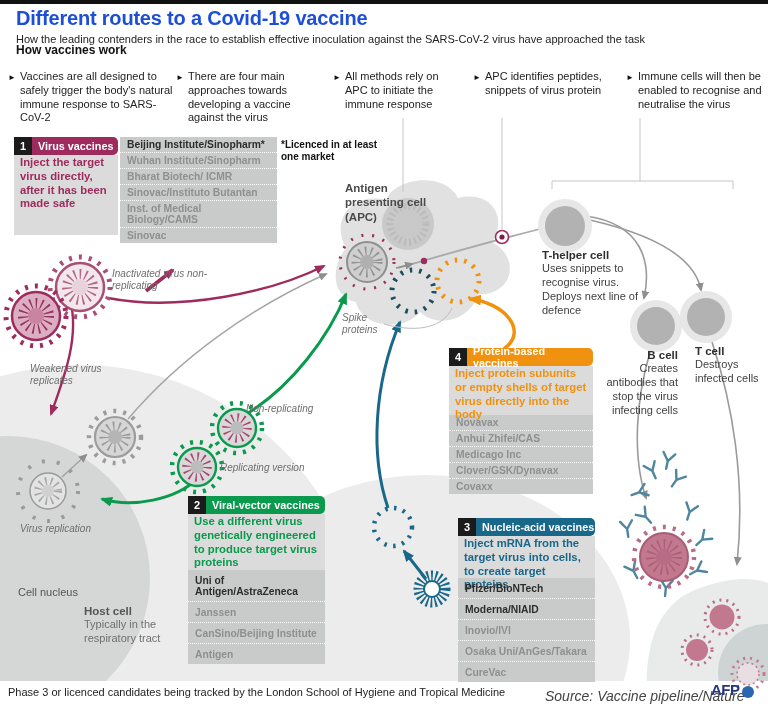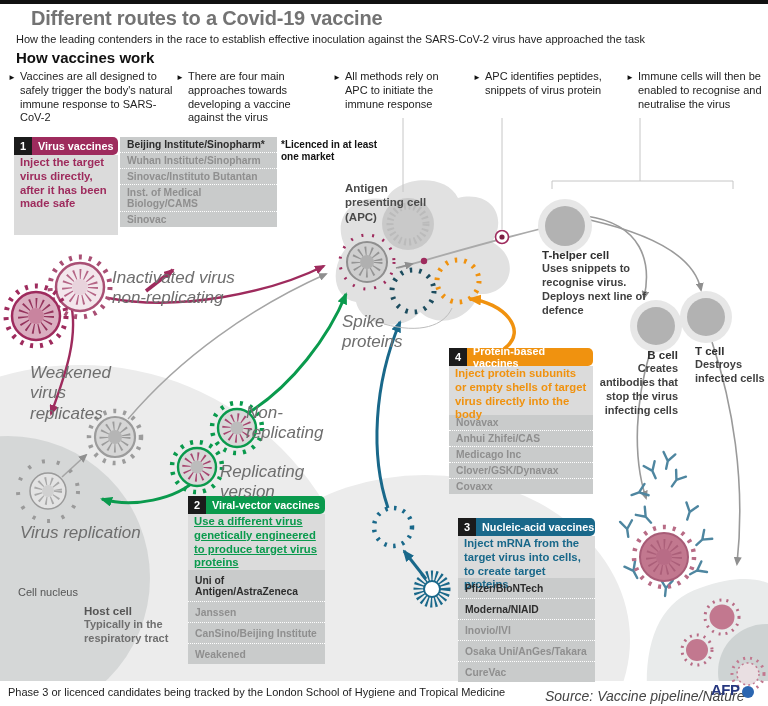--- a/index.html
+++ b/index.html
@@ -1,46 +1,46 @@
 <!DOCTYPE html>
 <html><head>
 <meta charset="utf-8">
 <style>
   html,body{margin:0;padding:0;background:#fff;}
   .canvas{position:relative;width:768px;height:706px;background:#fff;overflow:hidden;
           font-family:"Liberation Sans",sans-serif;color:#222;}
   .abs{position:absolute;}
   .topbar{left:0;top:0;width:768px;height:4px;background:#111;}
-  .title{left:16px;top:7px;font-size:20px;font-weight:bold;color:#737373;letter-spacing:-0.2px;margin-left:15px;}
+  .title{left:16px;top:7px;font-size:20px;font-weight:bold;color:#1d4ed8;letter-spacing:-0.2px;}
   .subtitle{left:16px;top:33px;font-size:11px;color:#222;}
-  .section{left:16px;top:49px;font-size:15px;font-weight:bold;color:#111;}
+  .section{left:16px;top:43px;font-size:12px;font-weight:bold;color:#111;}
   .bullet{display:flex;gap:4px;font-size:11px;line-height:1.25;color:#222;}
   .bullet .mk{font-size:8px;line-height:1.9;color:#111;flex:0 0 8px;}
   .note{font-size:10px;font-weight:bold;color:#111;line-height:1.2;}
-  .lab{font-size:17px;font-style:italic;color:#6e6e6e;line-height:1.2;}
+  .lab{font-size:10px;font-style:italic;color:#6e6e6e;line-height:1.2;}
   .lab2{font-size:11px;color:#555;line-height:1.2;margin-left:8px;}
   .cellname{font-size:11.5px;font-weight:bold;color:#2f2f2f;line-height:1.25;}
-  .celldesc{font-size:11px;color:#3f3f3f;line-height:1.25;font-weight:bold;}
+  .celldesc{font-size:11px;color:#3f3f3f;line-height:1.25;}
   .apclab{font-size:11.5px;font-weight:bold;color:#4a4a4a;line-height:1.25;}
   
   .vbox{position:absolute;}
   .vbox .hd{display:flex;height:18px;}
   .vbox .num{width:18px;background:#1b1b1b;color:#fff;font-weight:bold;font-size:11px;
              display:flex;align-items:center;justify-content:center;flex:0 0 18px;}
   .vbox .bar{flex:1;color:#fff;font-weight:bold;font-size:10.8px;display:flex;align-items:center;
              padding-left:6px;border-radius:0 5px 5px 0;}
   .vbox .desc{background:#dbdbdb;padding:1px 6px;font-weight:bold;font-size:11.3px;line-height:1.22;}
   .list{background:#c9cbcb;}
   .list .row{font-size:10.3px;font-weight:bold;color:#8f8f8f;padding:2px 4px 2px 7px;
              border-top:1px dotted #fff;line-height:11px;display:flex;align-items:center;}
   .list .row:first-child{border-top:none;}
   .list .row.em{color:#2d2d2d;}
   .list .row.tall{padding-top:4.5px;padding-bottom:4.5px;}
   .berry .bar{background:#9e2b5d;} .berry .desc{color:#9e2b5d;}
-  .green .bar{background:#0a9a4d;} .green .desc{color:#0a9a4d;text-decoration:underline;}
+  .green .bar{background:#0a9a4d;} .green .desc{color:#0a9a4d;}
   .teal  .bar{background:#19688a;} .teal  .desc{color:#19688a;}
   .orange .bar{background:#f0920f;} .orange .desc{color:#f0920f;}
   .footer-note{left:8px;top:686px;font-size:11px;color:#1d1d1d;}
   .footer-src{left:545px;top:688px;font-size:14px;font-style:italic;color:#444;}
   .afp{left:711px;top:681px;display:flex;align-items:flex-end;gap:2px;}
   .afp .t{font-size:15px;font-weight:800;color:#26377f;letter-spacing:-0.5px;}
   .afp .dot{width:12px;height:12px;border-radius:50%;background:#2b66b1;}
 </style>
 </head>
 <body>
@@ -252,37 +252,38 @@
   <div class="vbox berry" style="left:14px;top:137px;width:104px">
     <div class="hd">
       <div class="num">1</div>
       <div class="bar">Virus vaccines</div>
     </div>
     <div class="desc" style="height:78px">Inject the target virus directly, after it has been made safe</div>
   </div>
   <div class="abs list" style="left:120px;top:137px;width:157px">
     <div class="row em">Beijing Institute/Sinopharm*</div>
     <div class="row">Wuhan Institute/Sinopharm</div>
+    <div class="row">Bharat Biotech/ ICMR</div>
     <div class="row">Sinovac/Instituto Butantan</div>
     <div class="row">Inst. of Medical Biology/CAMS</div>
     <div class="row">Sinovac</div>
   </div>
   <div class="abs note" style="left:281px;top:139px;width:100px">*Licenced in at least one market</div>
 
   <div class="vbox green" style="left:188px;top:496px;width:137px">
     <div class="hd">
       <div class="num">2</div>
       <div class="bar">Viral-vector vaccines</div>
     </div>
     <div class="desc" style="height:54px">Use a different virus genetically engineered to produce target virus proteins</div>
     <div class="list">
       <div class="row tall em">Uni of Antigen/AstraZeneca</div>
       <div class="row tall">Janssen</div>
       <div class="row tall">CanSino/Beijing Institute</div>
-      <div class="row tall">Weakened</div>
+      <div class="row tall">Antigen</div>
     </div>
   </div>
 
   <div class="vbox orange" style="left:449px;top:348px;width:144px">
     <div class="hd">
       <div class="num">4</div>
       <div class="bar">Protein-based vaccines</div>
     </div>
     <div class="desc" style="height:47px">Inject protein subunits or empty shells of target virus directly into the body</div>
     <div class="list">

